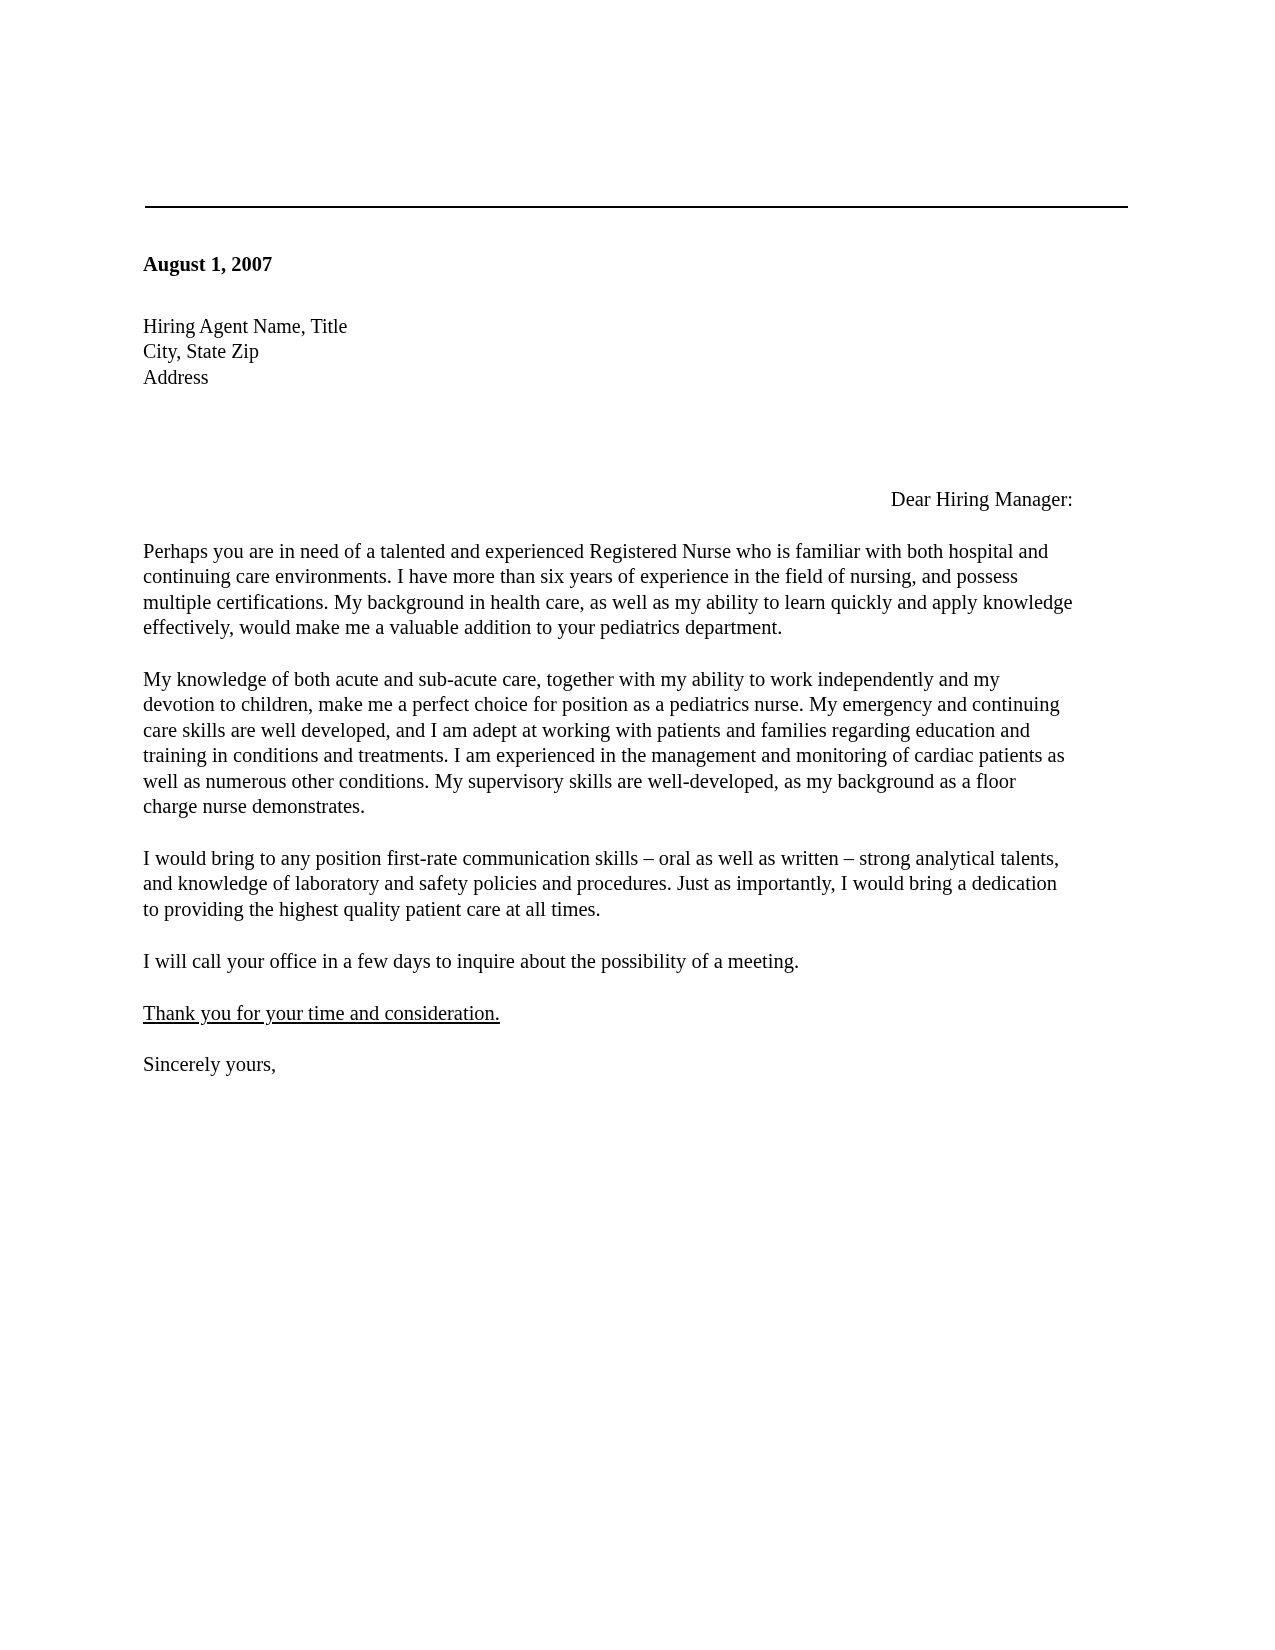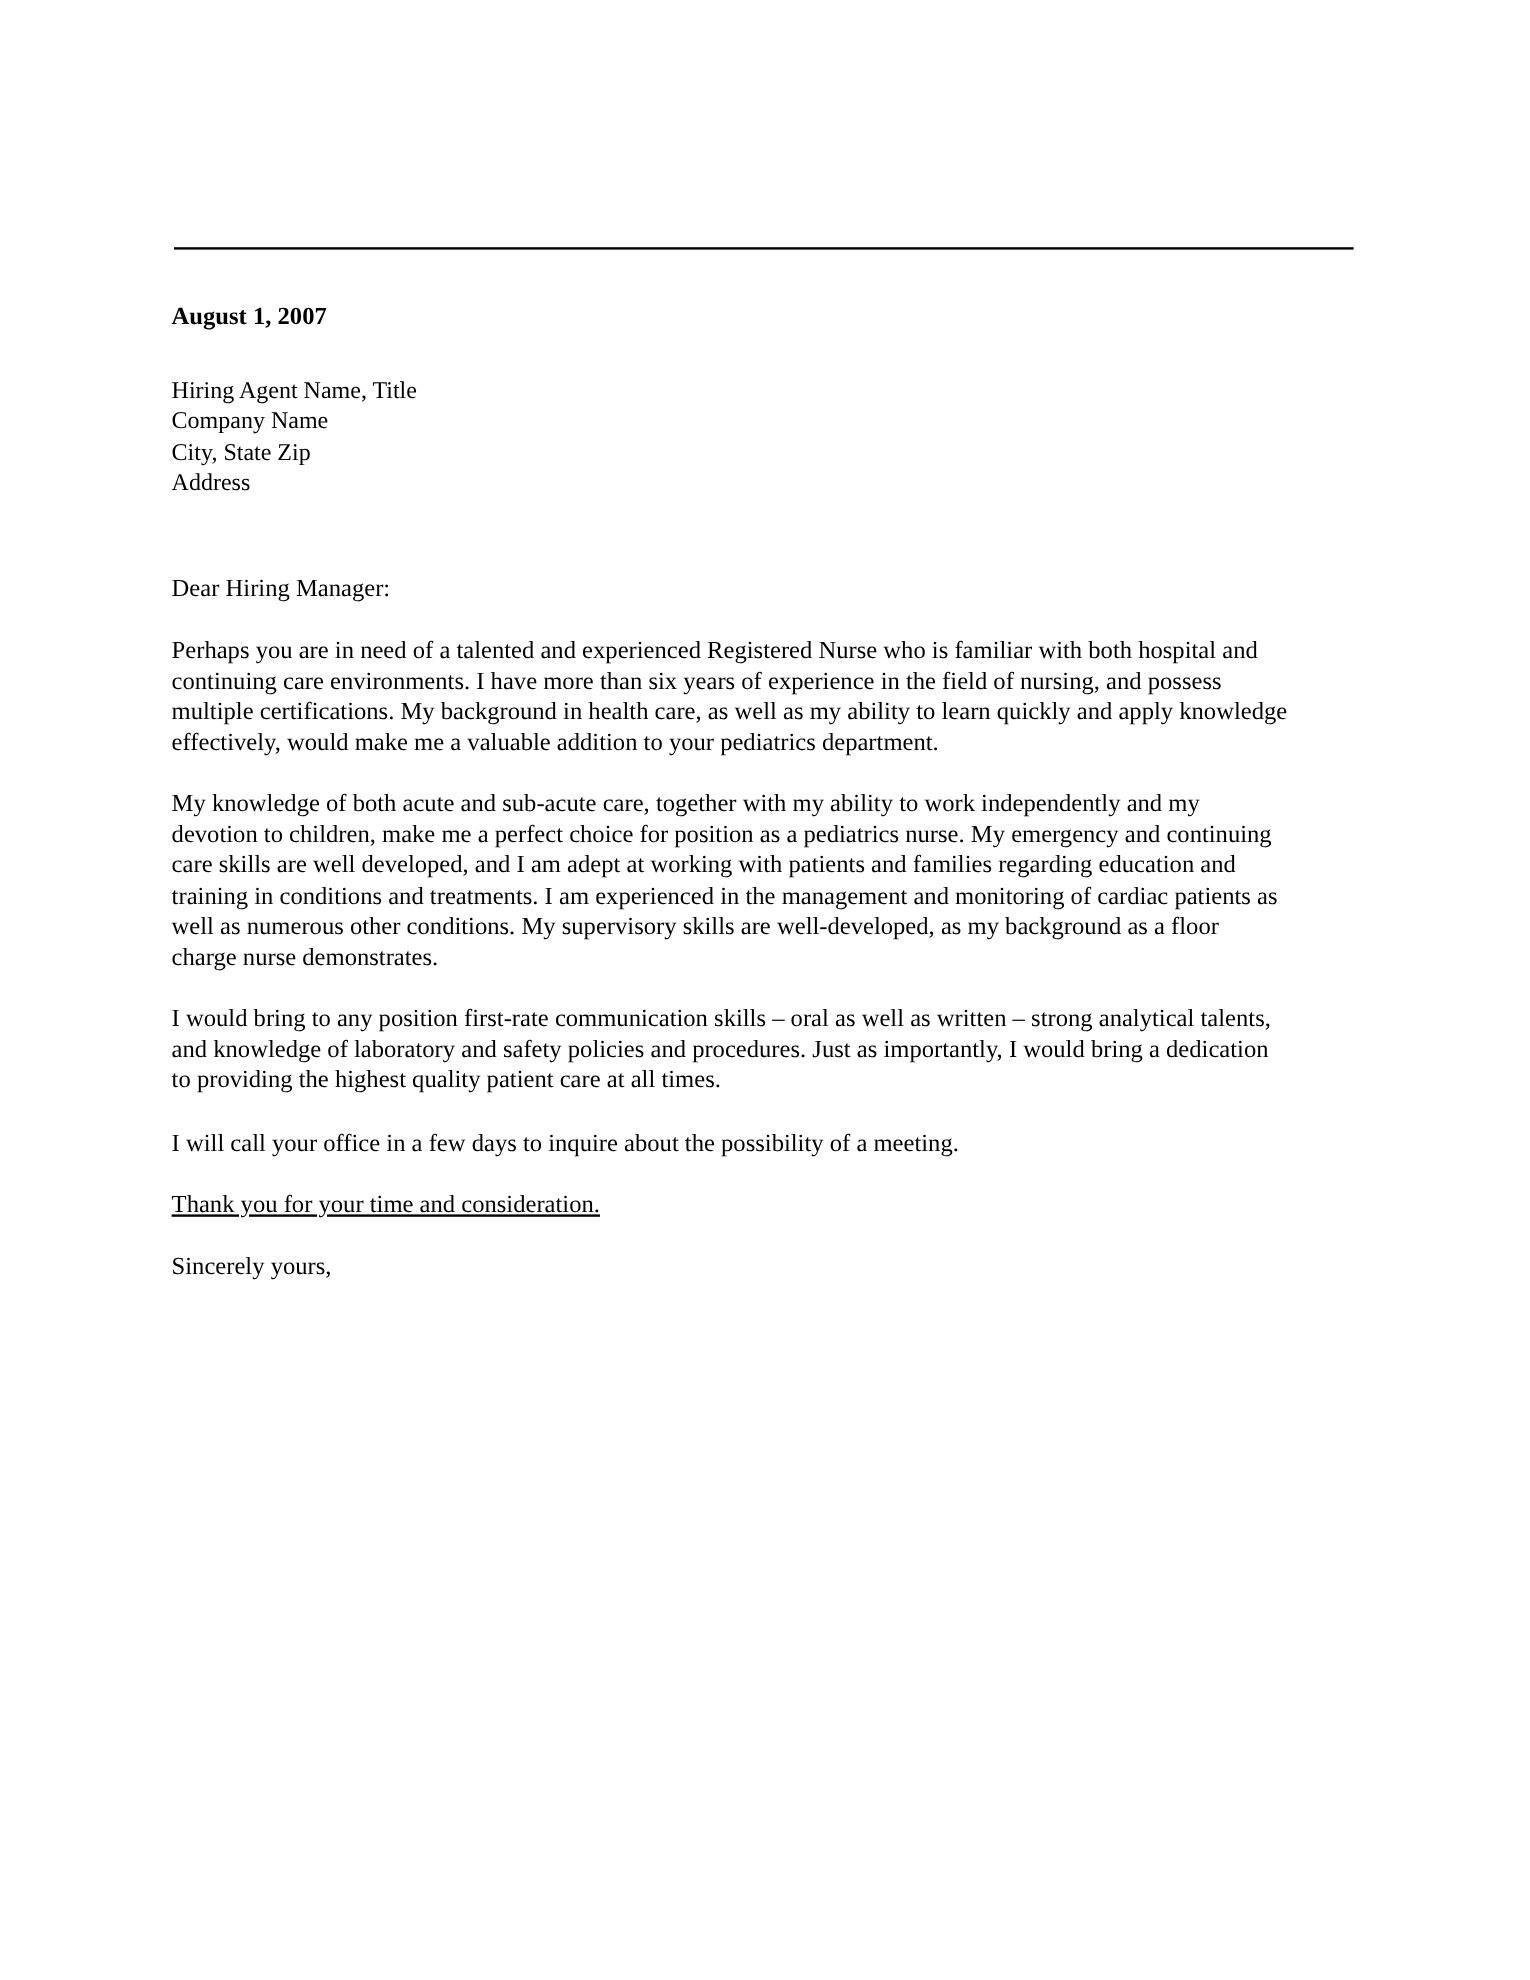--- a/index.html
+++ b/index.html
@@ -89,21 +89,22 @@
     margin-bottom: 0;
   }
   .recipient-block .line {
     font-size: 20px;
     line-height: 25.5px;
     white-space: pre;
     font-family: Liberation Serif, serif;
   }
 
   .salutation {
-    margin-top: 63px;
+    margin-top: 97px;
+    text-align: right;
   }
 
   .paragraph {
     margin-top: 26px;
     font-size: 20.5px;
     line-height: 25.5px;
     text-align: left;
     hyphens: none;
   }
 
@@ -118,21 +119,20 @@
 <div class="page">
 
   <div class="letterhead-rule"></div>
 
   <div class="letter-body">
 
     <div class="block date-line">August 1, 2007</div>
 
     <div class="recipient-block">
       <div class="line">Hiring Agent Name, Title</div>
-      <div class="line">Company Name</div>
       <div class="line">City, State Zip</div>
       <div class="line">Address</div>
     </div>
 
     <div class="block salutation">Dear Hiring Manager:</div>
 
     <div class="paragraph">Perhaps you are in need of a talented and experienced Registered Nurse who is familiar with both hospital and continuing care environments.  I have more than six years of experience in the field of nursing, and possess multiple certifications.  My background in health care, as well as my ability to learn quickly and apply knowledge effectively, would make me a valuable addition to your pediatrics department.</div>
 
     <div class="paragraph">My knowledge of both acute and sub-acute care, together with my ability to work independently and my devotion to children, make me a perfect choice for position as a pediatrics nurse.  My emergency and continuing care skills are well developed, and I am adept at working with patients and families regarding education and training in conditions and treatments.  I am experienced in the management and monitoring of cardiac patients as well as numerous other conditions.  My supervisory skills are well-developed, as my background as a floor charge nurse demonstrates.</div>
 

